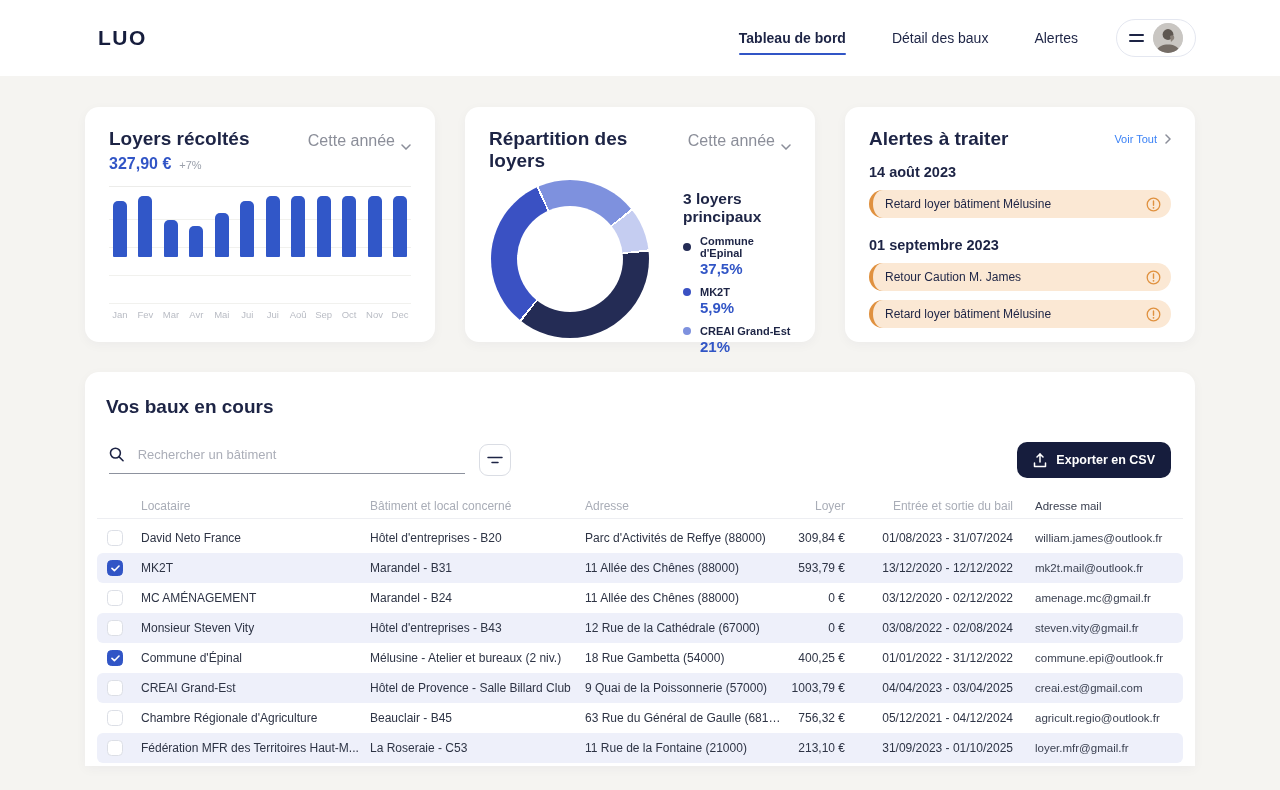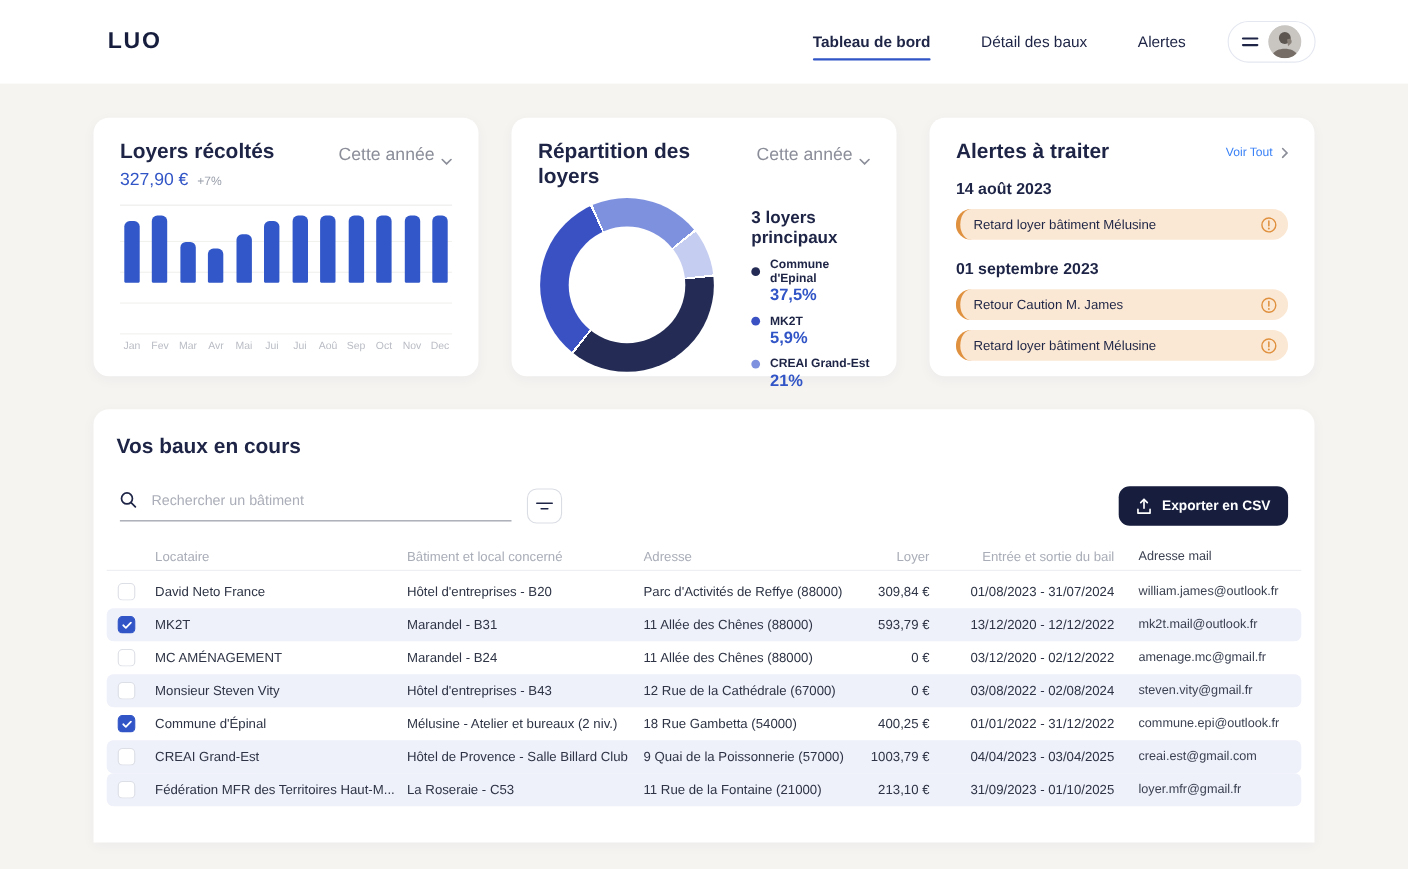--- a/index.html
+++ b/index.html
@@ -22,21 +22,21 @@
   main { padding:31px 85px 0; }
   .cards-row { display:grid; grid-template-columns:350px 350px 350px; gap:30px; }
   .card { background:#fff; border-radius:14px; padding:21px 24px; height:235px; box-shadow:0 3px 12px rgba(25,35,80,.04); }
   .card-head { display:flex; justify-content:space-between; align-items:flex-start; }
   .card-title { font-size:19px; font-weight:700; color:#1d2445; }
   .dropdown { font-size:16px; color:#8b8e99; display:flex; align-items:flex-end; gap:6px; margin-top:4px; cursor:pointer; white-space:nowrap; }
   .see-all { font-size:11px; color:#3b82f6; display:flex; align-items:center; gap:8px; margin-top:5px; cursor:pointer; }
 
   
   .amount-row { margin-top:5px; display:flex; align-items:baseline; gap:8px; }
-  .amount { color:#3155c6; font-size:16px; font-weight:400; }
+  .amount { color:#3155c6; font-size:16px; font-weight:700; }
   .delta { font-size:11px; color:#9ba0ab; }
   .chart-divider { border-top:1px solid #ececea; margin-top:13px; }
   .bar-chart { margin-top:9px; position:relative; height:124px; }
   .grid-line { position:absolute; left:0; right:0; height:1px; background:#f1f1ee; }
   .months-row { position:absolute; inset:0; display:flex; justify-content:space-between; }
   .month-col { width:22px; display:flex; flex-direction:column; align-items:center; justify-content:flex-end;gap:47px; }
   .bar { width:14px; background:#3157c8; border-radius:5px 5px 1px 1px; }
   .month-label { font-size:9.5px; color:#b9bcc4; margin-top:6px; height:10px; line-height:10px; }
 
   
@@ -368,20 +368,31 @@
             <div class="cell c-cb">
               <div class="cb"></div>
             </div>
             <div class="cell c-name">CREAI Grand-Est</div>
             <div class="cell c-bat">Hôtel de Provence - Salle Billard Club</div>
             <div class="cell c-adr">9 Quai de la Poissonnerie (57000)</div>
             <div class="cell c-loyer">1003,79 €</div>
             <div class="cell c-bail">04/04/2023 - 03/04/2025</div>
             <div class="cell c-mail">creai.est@gmail.com</div>
           </div>
+          <div class="trow">
+            <div class="cell c-cb">
+              <div class="cb"></div>
+            </div>
+            <div class="cell c-name">Chambre Régionale d'Agriculture</div>
+            <div class="cell c-bat">Beauclair - B45</div>
+            <div class="cell c-adr">63 Rue du Général de Gaulle (68100)</div>
+            <div class="cell c-loyer">756,32 €</div>
+            <div class="cell c-bail">05/12/2021 - 04/12/2024</div>
+            <div class="cell c-mail">agricult.regio@outlook.fr</div>
+          </div>
           <div class="trow stripe">
             <div class="cell c-cb">
               <div class="cb"></div>
             </div>
             <div class="cell c-name">Fédération MFR des Territoires Haut-M...</div>
             <div class="cell c-bat">La Roseraie - C53</div>
             <div class="cell c-adr">11 Rue de la Fontaine (21000)</div>
             <div class="cell c-loyer">213,10 €</div>
             <div class="cell c-bail">31/09/2023 - 01/10/2025</div>
             <div class="cell c-mail">loyer.mfr@gmail.fr</div>

